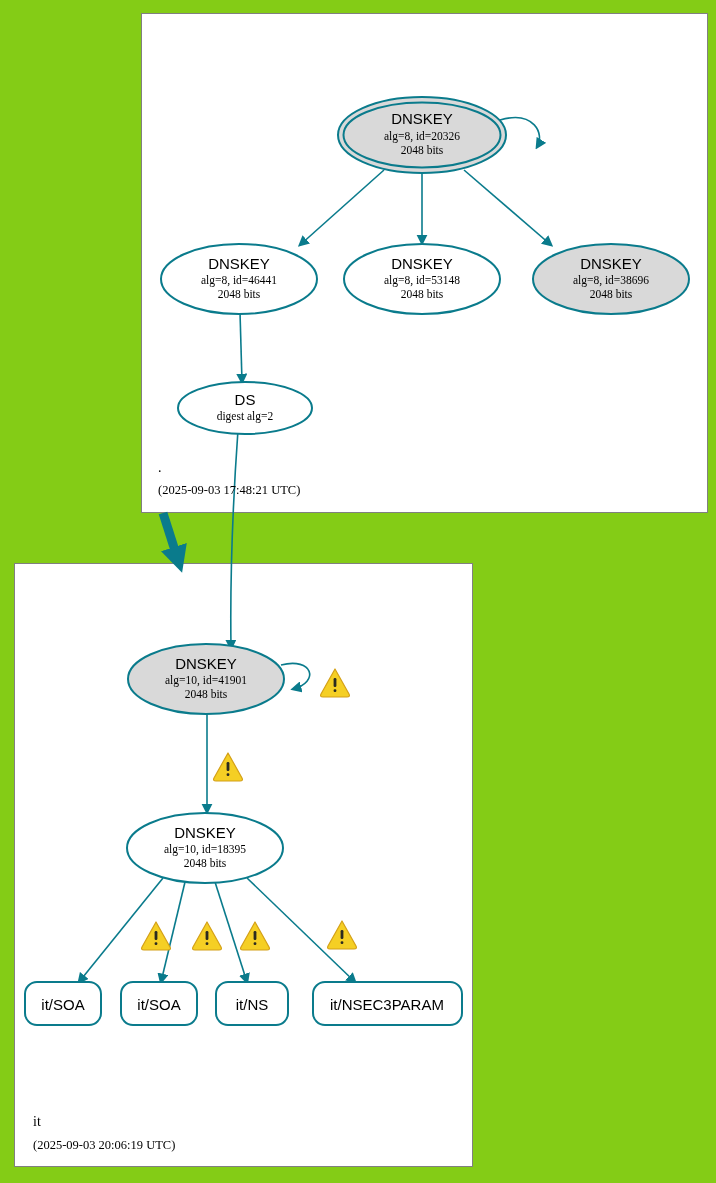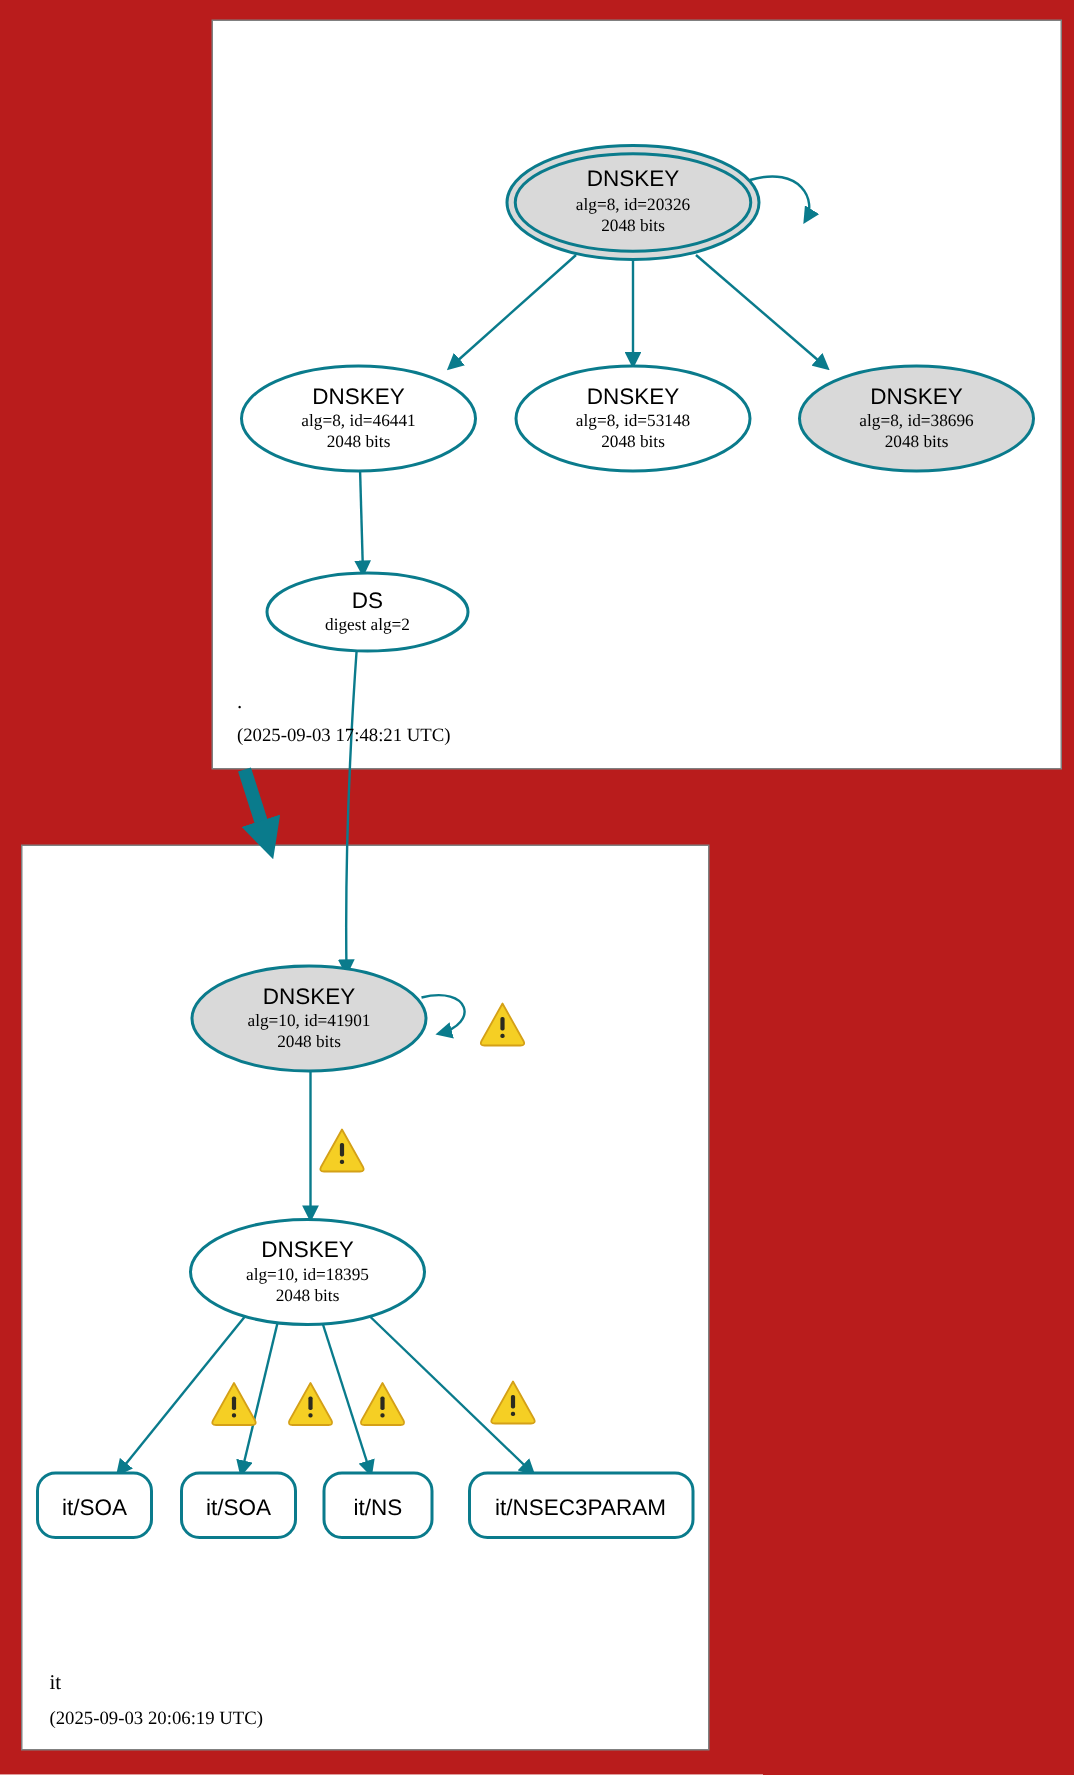--- a/index.html
+++ b/index.html
@@ -7,21 +7,21 @@
     padding: 0;
     background: #ffffff;
   }
   body {
     font-family: "Liberation Sans", sans-serif;
   }
   #canvas {
     position: relative;
     width: 716px;
     height: 1183px;
-    background: #b91c1c;
+    background: #84cc16;
     overflow: hidden;
   }
   svg#graph {
     position: absolute;
     left: 0;
     top: 0;
     width: 716px;
     height: 1183px;
   }
   .zone-box {

